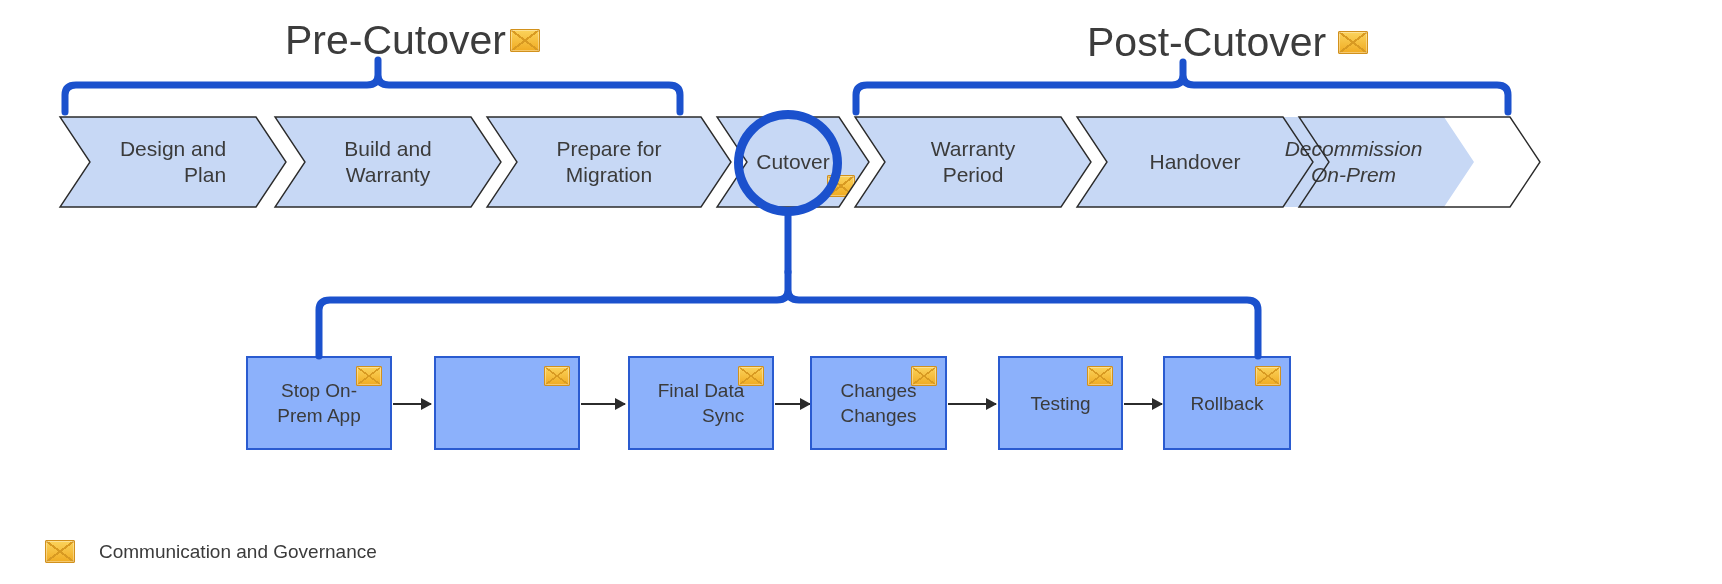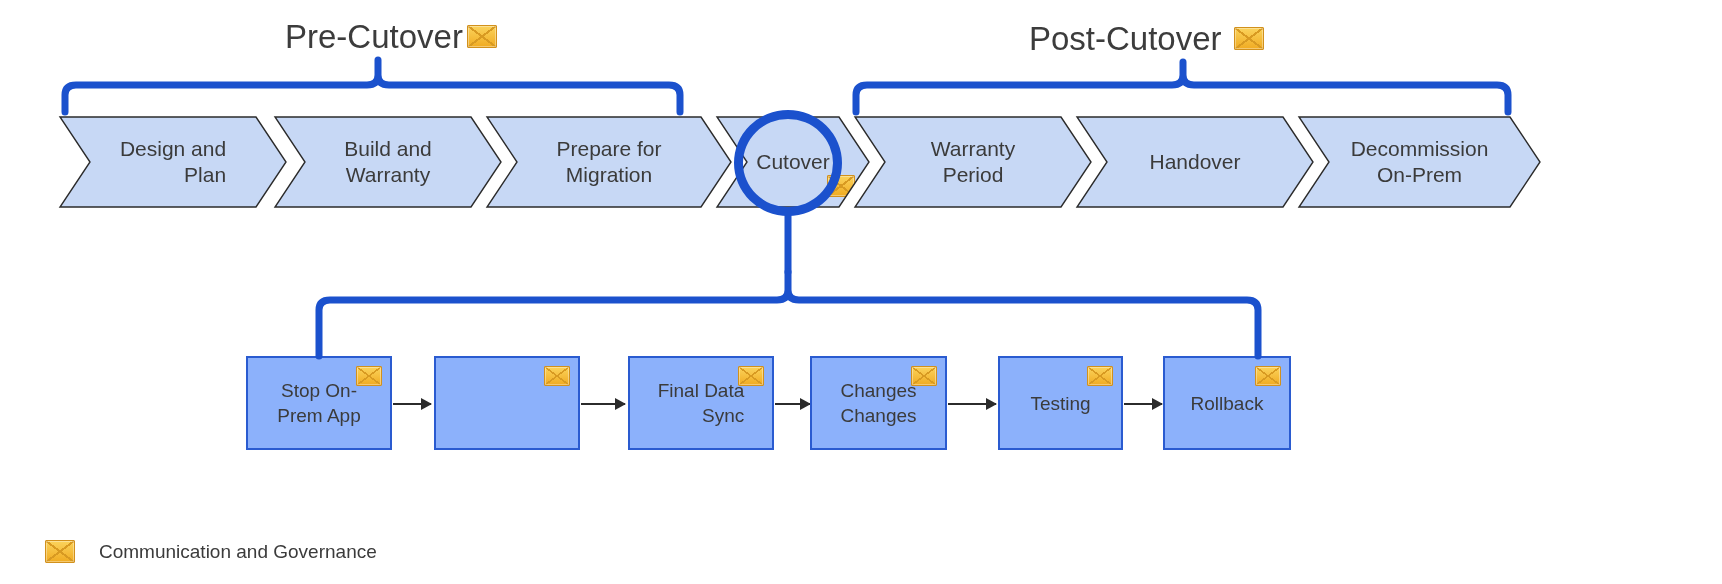--- a/index.html
+++ b/index.html
@@ -20,21 +20,21 @@
     height: 584px;
     background: #ffffff;
   }
 
   
   .group-title {
     position: absolute;
     display: flex;
     align-items: center;
     gap: 4px;
-    font-size: 33px;
+    font-size: 41px;
     line-height: 1;
     color: #3c3c3c;
     white-space: nowrap;
   }
   .group-title .glabel { letter-spacing: 0px; }
 
   
   .env {
     display: inline-block;
     position: relative;
@@ -180,21 +180,21 @@
 </head>
 <body>
 
 <div id="stage">
 
   <div class="group-title" id="title-pre" style="left:285px; top:20px;">
     <span class="glabel">Pre-Cutover</span>
     <span class="env" style="width:30px;height:23px;"></span>
   </div>
 
-  <div class="group-title" id="title-post" style="left:1029px; top:22px;">
+  <div class="group-title" id="title-post" style="left:1087px; top:22px;">
     <span class="glabel">Post-Cutover</span>
     <span class="env" style="width:30px;height:23px;margin-left:8px;"></span>
   </div>
 
   <div id="chevron-row">
 
     <div class="chev" style="left:0px; width:226px; clip-path: polygon(0 0, 196px 0, 226px 45px, 196px 90px, 0 90px, 30px 45px); text-align: right;">
       <span class="ctext">
         <span>Design and</span><br><span>Plan</span>
       </span>
@@ -224,21 +224,21 @@
         <span>Warranty</span><br><span>Period</span>
       </span>
     </div>
 
     <div class="chev" style="left:1017px; width:236px; clip-path: polygon(0 0, 206px 0, 236px 45px, 206px 90px, 0 90px, 30px 45px);">
       <span class="ctext">
         <span>Handover</span>
       </span>
     </div>
 
-    <div class="chev" style="left:1239px; width:241px; clip-path: polygon(0 0, 211px 0, 241px 45px, 211px 90px, 0 90px, 30px 45px);">
+    <div class="chev" style="left:1173px; width:241px; clip-path: polygon(0 0, 211px 0, 241px 45px, 211px 90px, 0 90px, 30px 45px); font-style: italic;">
       <span class="ctext">
         <span>Decommission</span><br><span>On-Prem</span>
       </span>
     </div>
   </div>
 
   <svg id="chev-strokes" width="1722" height="584" style="position:absolute;left:0;top:0;z-index:4;pointer-events:none;">
     <g fill="none" stroke="#2b2b2b" stroke-width="1.4">
       <path d="M60,117 L256,117 L286,162 L256,207 L60,207 L90,162 Z"></path>
       <path d="M275,117 L471,117 L501,162 L471,207 L275,207 L305,162 Z"></path>

